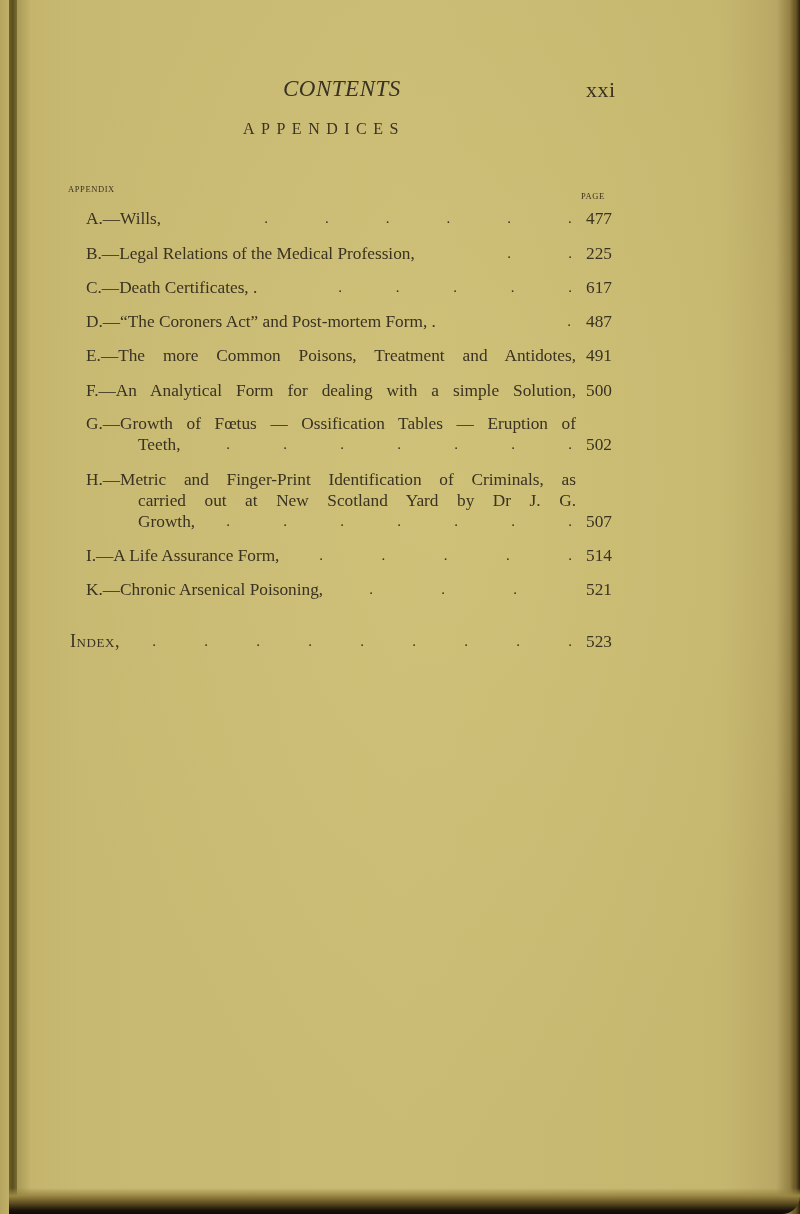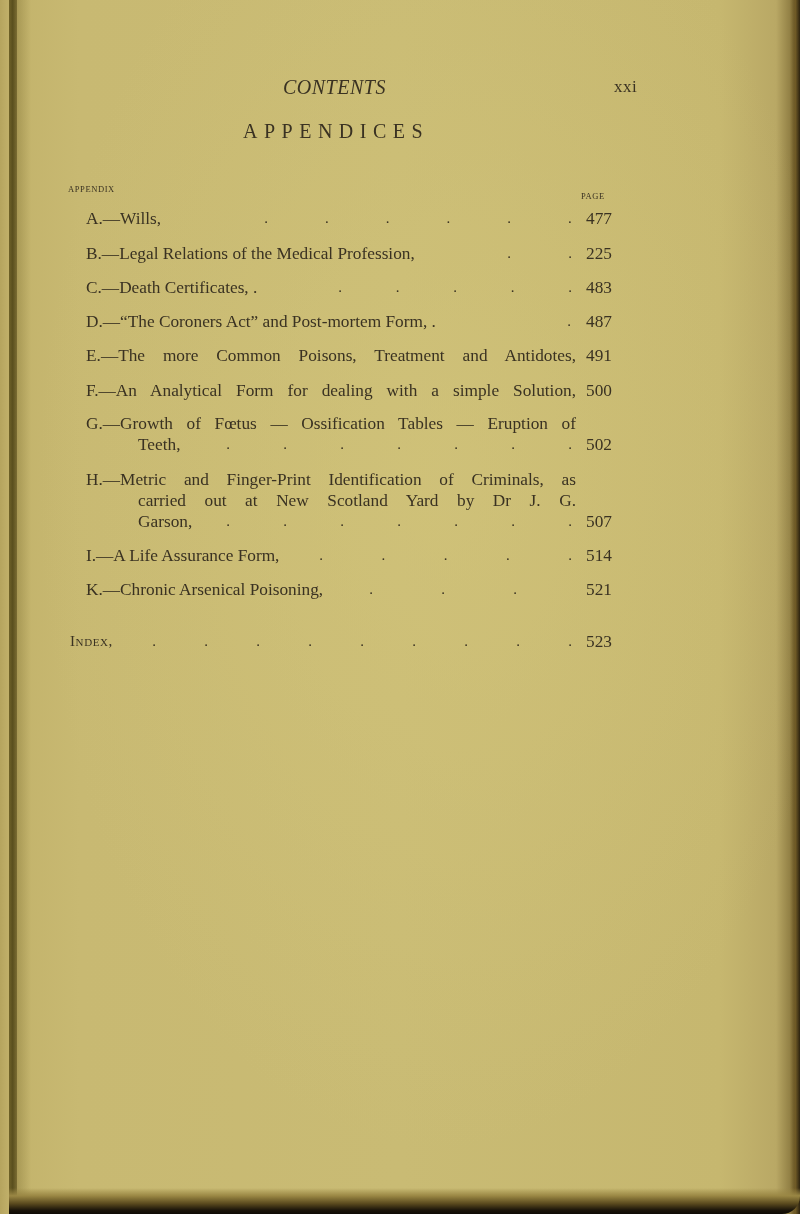--- a/index.html
+++ b/index.html
@@ -40,32 +40,31 @@
       background: linear-gradient(90deg, rgba(120,100,50,0) 0%, #6f5a26 55%, #2b2210 100%);
     }
     .bottom-edge {
       position: absolute; left: 9px; right: 0; bottom: 0; height: 26px;
       background: linear-gradient(180deg, rgba(150,130,70,0) 0%, #9a8744 30%, #5a4a1e 60%, #1b150a 85%, #0d0a05 100%);
       border-bottom-right-radius: 18px;
     }
     .running-head {
       position: absolute; top: 76px; left: 283px;
       font-style: italic;
-      font-size: 20px;
+      font-size: 23px;
       letter-spacing: 0.5px;
     }
     .folio {
       position: absolute; top: 77px; left: 586px;
-      font-size: 17px;
+      font-size: 22px;
       letter-spacing: 0.5px;
-      margin-left: 28px;
     }
     .section-title {
       position: absolute; top: 120px; left: 243px;
-      font-size: 20px;
+      font-size: 16px;
       letter-spacing: 6.5px;
     }
     .col-head {
       position: absolute; top: 165px;
       font-size: 8.5px;
       letter-spacing: 0.6px;
       font-variant: small-caps;
     }
     .col-head.left { left: 68px; top: 184px; }
     .col-head.right { left: 581px; top: 191px; }
@@ -104,21 +103,21 @@
       height: 21px;
       display: flex;
       justify-content: space-between;
       align-items: flex-end;
       font-size: 15px;
       line-height: 21px;
     }
     .leader span { display: inline-block; width: 6px; text-align: center; }
     .index-label {
       position: absolute; left: 67px; top: 631px;
-      font-size: 15px; line-height: 21px;
+      font-size: 18px; line-height: 21px;
       font-variant: small-caps;
       letter-spacing: 0.6px;
     }
   </style>
 </head>
 <body>
 
 <div class="page">
   <div class="binding-outer"></div>
   <div class="binding-line"></div>
@@ -160,21 +159,21 @@
     <div class="entry" style="top:277px;">
       <span class="line last">C.—Death Certificates, .</span>
     </div>
     <div class="leader" style="left:334px; width:236px; top:277px;">
       <span>.</span>
         <span>.</span>
         <span>.</span>
         <span>.</span>
         <span>.</span>
     </div>
-    <div class="pg" style="top:277px;">483</div>
+    <div class="pg" style="top:277px;">617</div>
 
     <div class="entry" style="top:311px;">
       <span class="line last">D.—“The Coroners Act” and Post-mortem Form, .</span>
     </div>
     <div class="leader" style="left:563px; width:10px; top:311px;">
       <span>.</span>
     </div>
     <div class="pg" style="top:311px;">487</div>
 
     <div class="entry" style="top:345px; width:490px;">
@@ -198,21 +197,21 @@
         <span>.</span>
         <span>.</span>
         <span>.</span>
         <span>.</span>
     </div>
     <div class="pg" style="top:434px;">502</div>
 
     <div class="entry" style="top:469px; width:490px;">
       <span class="line">H.—Metric and Finger-Print Identification of Criminals, as</span>
       <span class="line cont">carried out at New Scotland Yard by Dr J. G.</span>
-      <span class="line cont last">Garson,</span>
+      <span class="line cont last">Growth,</span>
     </div>
     <div class="leader" style="left:222px; width:348px; top:511px;">
       <span>.</span>
         <span>.</span>
         <span>.</span>
         <span>.</span>
         <span>.</span>
         <span>.</span>
         <span>.</span>
     </div>

